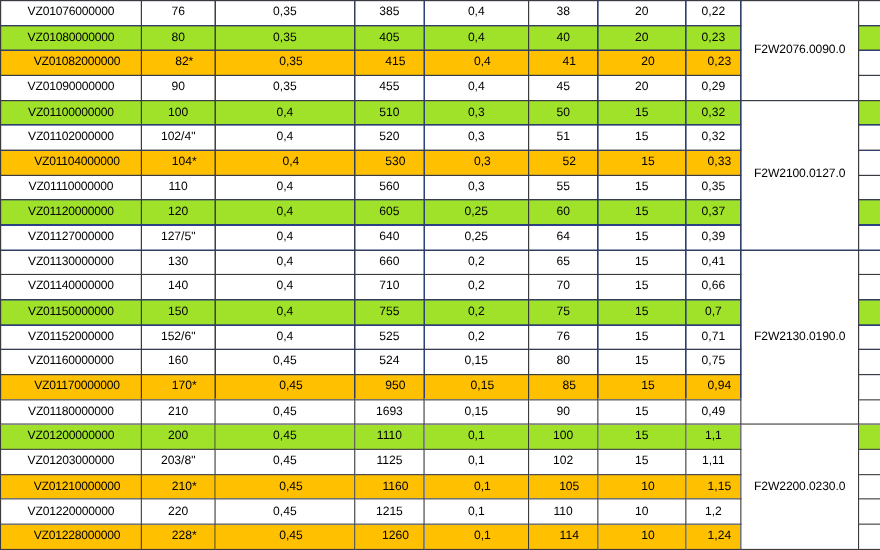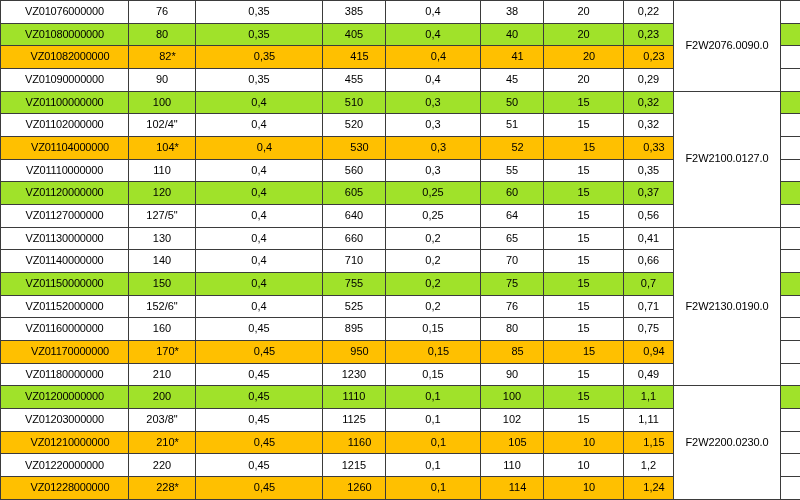--- a/index.html
+++ b/index.html
@@ -189,21 +189,21 @@
           <td class="last bg-green">10/15m</td>
         </tr>
         <tr class="white">
           <td class="code">VZ01127000000</td>
           <td class="dn">127/5"</td>
           <td class="val">0,4</td>
           <td class="val">640</td>
           <td class="val">0,25</td>
           <td class="val">64</td>
           <td class="val">15</td>
-          <td class="val">0,56</td>
+          <td class="val">0,39</td>
           <td class="last bg-white"></td>
         </tr>
         <tr class="white">
           <td class="code">VZ01130000000</td>
           <td class="dn">130</td>
           <td class="val">0,4</td>
           <td class="val">660</td>
           <td class="val">0,2</td>
           <td class="val">65</td>
           <td class="val">15</td>
@@ -241,21 +241,21 @@
           <td class="val">0,2</td>
           <td class="val">76</td>
           <td class="val">15</td>
           <td class="val">0,71</td>
           <td class="last bg-white"></td>
         </tr>
         <tr class="white">
           <td class="code">VZ01160000000</td>
           <td class="dn">160</td>
           <td class="val">0,45</td>
-          <td class="val">895</td>
+          <td class="val">524</td>
           <td class="val">0,15</td>
           <td class="val">80</td>
           <td class="val">15</td>
           <td class="val">0,75</td>
           <td class="last bg-white"></td>
         </tr>
         <tr class="orange">
           <td class="code">VZ01170000000</td>
           <td class="dn">170*</td>
           <td class="val">0,45</td>
@@ -263,21 +263,21 @@
           <td class="val">0,15</td>
           <td class="val">85</td>
           <td class="val">15</td>
           <td class="val">0,94</td>
           <td class="last bg-white"></td>
         </tr>
         <tr class="white">
           <td class="code">VZ01180000000</td>
           <td class="dn">210</td>
           <td class="val">0,45</td>
-          <td class="val">1230</td>
+          <td class="val">1693</td>
           <td class="val">0,15</td>
           <td class="val">90</td>
           <td class="val">15</td>
           <td class="val">0,49</td>
           <td class="last bg-white"></td>
         </tr>
         <tr class="green">
           <td class="code">VZ01200000000</td>
           <td class="dn">200</td>
           <td class="val">0,45</td>

